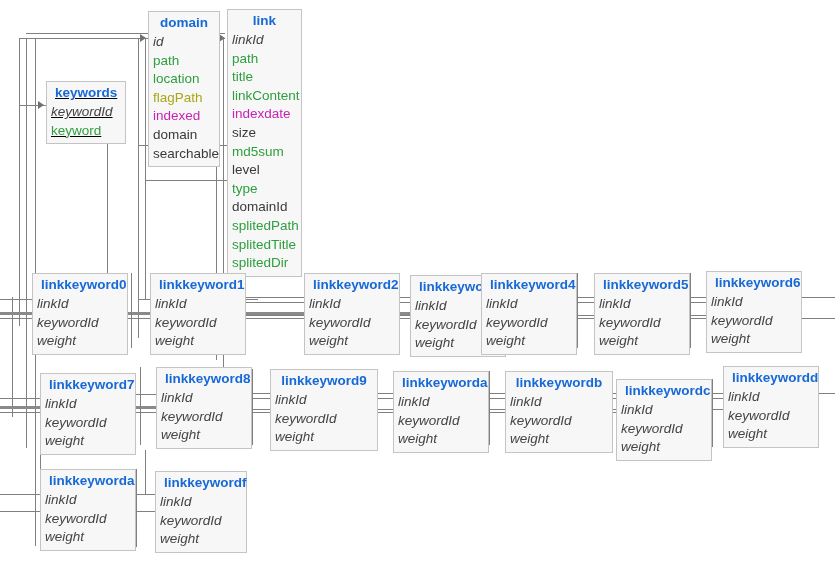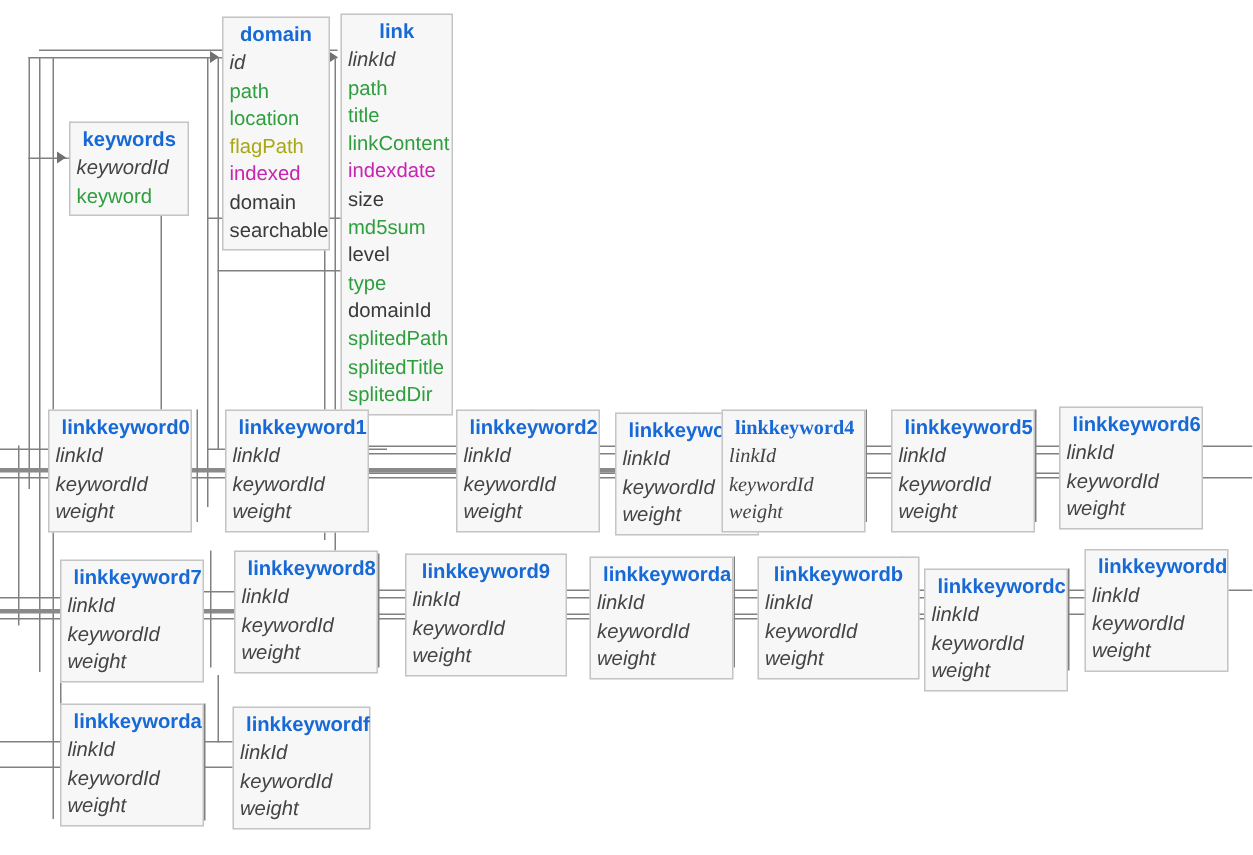--- a/index.html
+++ b/index.html
@@ -128,21 +128,21 @@
 
     <div class="conn h" style="left:0px;  top:494px; width:45px;"></div>
     <div class="conn h" style="left:136px;top:494px; width:25px;"></div>
     <div class="conn h" style="left:0px;  top:511px; width:160px;"></div>
     <div class="conn v" style="left:145px;top:450px; height:45px;"></div>
     <div class="conn v" style="left:136px;top:469px; height:78px;"></div>
     <div class="conn v" style="left:40px; top:455px; height:16px;"></div>
   </div>
 
   <div id="entities">
-      <div class="tbl" style="left: 46px; top: 81px; width: 80px;">
+      <div class="tbl" style="left: 46px; top: 81px; width: 80px; text-decoration: underline;">
         <div class="ttl">keywords</div>
         <div class="fld pk">keywordId</div>
         <div class="fld green">keyword</div>
       </div>
       <div class="tbl" style="left: 148px; top: 11px; width: 72px;">
         <div class="ttl">domain</div>
         <div class="fld pk">id</div>
         <div class="fld green">path</div>
         <div class="fld green">location</div>
         <div class="fld olive">flagPath</div>
@@ -183,21 +183,21 @@
         <div class="fld it">linkId</div>
         <div class="fld it">keywordId</div>
         <div class="fld it">weight</div>
       </div>
       <div class="tbl" style="left: 386px; top: 275px; width: 96px; margin-left: 24px;">
         <div class="ttl">linkkeyword3</div>
         <div class="fld it">linkId</div>
         <div class="fld it">keywordId</div>
         <div class="fld it">weight</div>
       </div>
-      <div class="tbl" style="left: 481px; top: 273px; width: 96px; font-family: Liberation Serif, serif;">
+      <div class="tbl" style="left: 481px; top: 273px; width: 96px;">
         <div class="ttl">linkkeyword4</div>
         <div class="fld it">linkId</div>
         <div class="fld it">keywordId</div>
         <div class="fld it">weight</div>
       </div>
       <div class="tbl" style="left: 594px; top: 273px; width: 96px;">
         <div class="ttl">linkkeyword5</div>
         <div class="fld it">linkId</div>
         <div class="fld it">keywordId</div>
         <div class="fld it">weight</div>

